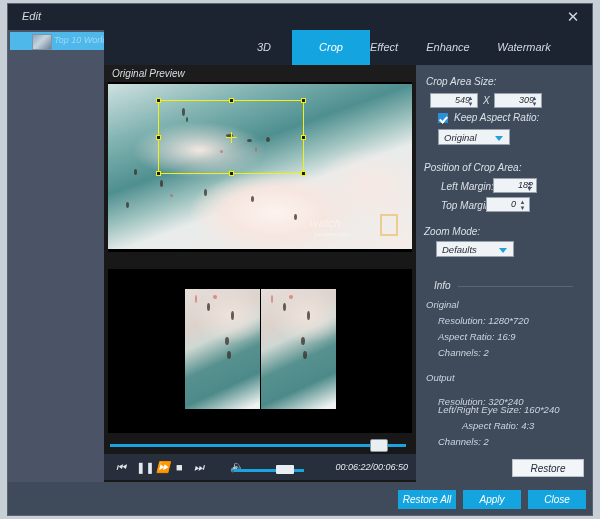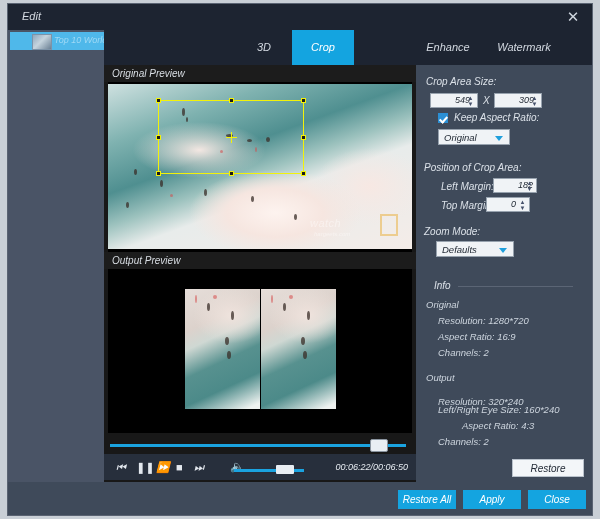--- a/index.html
+++ b/index.html
@@ -133,21 +133,22 @@
 
 <div class="window">
 
   <div class="titlebar">
     <div class="title-text">Edit</div>
     <div class="close-x">✕</div>
   </div>
 
   <div class="tabstrip">
     <div class="tab" style="left:228px;width:56px;">3D</div>
-    <div class="tab active" style="left:284px;width:62px;">Crop</div>
+    <div class="tab active" style="left:284px;width:78px;">Crop</div>
+    <div class="tab" style="left:346px;width:60px;">Effect</div>
     <div class="tab" style="left:406px;width:68px;">Enhance</div>
     <div class="tab" style="left:474px;width:84px;">Watermark</div>
   </div>
 
   <div class="sidebar">
     <div class="side-item">
       <div class="side-thumb"></div>
       <div class="side-label">Top 10 World</div>
     </div>
   </div>
@@ -185,21 +186,20 @@
         <div class="handle" style="right:-3px;top:-3px;"></div>
         <div class="handle" style="left:-3px;top:34px;"></div>
         <div class="handle" style="right:-3px;top:34px;"></div>
         <div class="handle" style="left:-3px;bottom:-3px;"></div>
         <div class="handle" style="left:70px;bottom:-3px;"></div>
         <div class="handle" style="right:-3px;bottom:-3px;"></div>
         <div class="cross" style="left:67px;top:31px;"></div>
       </div>
     </div>
 
-    <div class="prev-head" style="top:187px;">Output Preview</div>
 
     <div class="out-wrap" style="top:204px;">
       <div class="eye" style="left:77px;">
         <div class="eye-img"></div>
         <div class="spot" style="left:22px;top:14px;width:3px;height:8px;"></div>
         <div class="spot" style="left:46px;top:22px;width:3px;height:9px;"></div>
         <div class="spot" style="left:40px;top:48px;width:4px;height:8px;"></div>
         <div class="spot" style="left:42px;top:62px;width:4px;height:8px;"></div>
         <div class="rspot" style="left:10px;top:6px;width:2px;height:8px;"></div>
         <div class="rspot" style="left:28px;top:6px;width:4px;height:4px;"></div>

